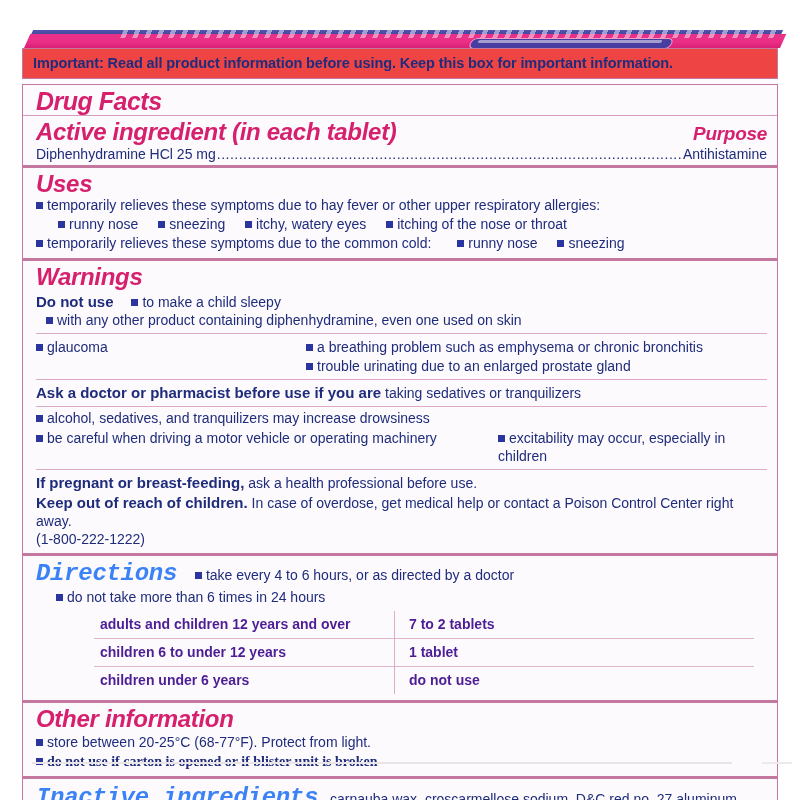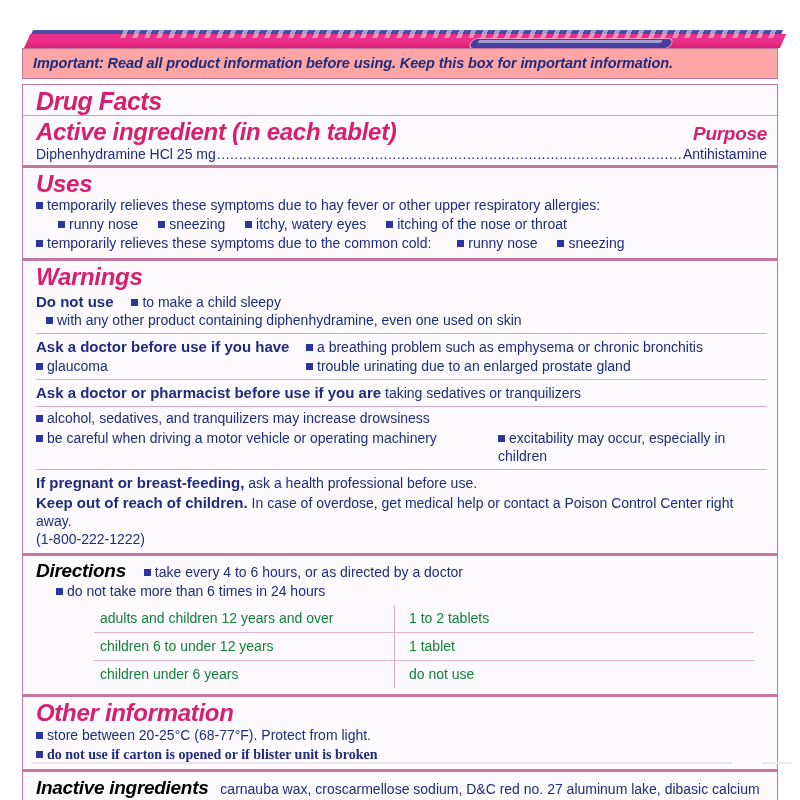--- a/index.html
+++ b/index.html
@@ -74,27 +74,26 @@
   
   #label-sheet {
     position: absolute;
     left: 22px; top: 48px;
     width: 756px;
     background: #fdfbfd;
   }
 
   .important-bar {
     border: 1px solid #c4789f;
-    background: #fca5a5;
+    background: #ef4444;
     padding: 6px 10px 7px 10px;
     color: #1f2c7c;
     font-weight: bold;
     font-size: 14.5px;
     letter-spacing: -0.1px;
-    font-style: italic;
   }
 
   .facts-box {
     margin-top: 5px;
     border: 1px solid #c4789f;
     background: #fcfafc;
     padding: 0;
   }
 
   
@@ -108,26 +107,27 @@
   }
   .h-sec {
     color: #d6206e;
     font-weight: bold;
     font-style: italic;
     font-size: 24px;
     letter-spacing: -0.3px;
     line-height: 1.15;
   }
   .h-sec-inline {
-    color: #000000;
+    color: #3b82f6;
     font-weight: bold;
     font-style: italic;
-    font-size: 19px;
+    font-size: 24px;
     letter-spacing: -0.3px;
     white-space: nowrap;
+    font-family: Liberation Mono, monospace;
   }
   .h-purpose {
     color: #d6206e;
     font-weight: bold;
     font-style: italic;
     font-size: 19px;
     letter-spacing: -0.3px;
   }
 
   .body-txt {
@@ -189,24 +189,25 @@
     letter-spacing: 0.5px;
   }
 
   
   .dose-table {
     margin: 4px 0 2px 58px;
     width: 660px;
     border-collapse: collapse;
   }
   .dose-table td {
-    color: #15803d;
+    color: #4c1d95;
     font-size: 14px;
     padding: 5px 4px 6px 6px;
     vertical-align: middle;
+    font-weight: bold;
   }
   .dose-table tr + tr td { border-top: 1px solid #e0b6cd; }
   .dose-table td.c1 { width: 290px; border-right: 1px solid #dcaecb; }
   .dose-table td.c2 { padding-left: 14px; }
 
   
   .inline-head { font-weight: bold; color: #1f2c7c; font-size: 15px; }
   .wrap-row { display: flex; flex-wrap: wrap; align-items: baseline; }
   .col-left { width: 270px; flex: none; }
   .col-right { flex: 1; }
@@ -294,21 +295,20 @@
       <div class="body-txt" style="margin-top:1px;">
         <span class="inline-head">Do not use</span>
         <span class="li" style="margin-left:14px;"><span class="bul"></span><span>to make a child sleepy</span></span>
         <span class="li" style="margin-left:10px;"><span class="bul"></span><span>with any other product containing diphenhydramine, even one used on skin</span></span>
       </div>
 
       <div class="rule-thin"></div>
 
       <div class="body-txt wrap-row">
         <div class="col-left">
-          <div class="inline-head">Ask a doctor before use if you have</div>
           <div style="margin-top:2px;"><span class="bul"></span><span>glaucoma</span></div>
         </div>
         <div class="col-right">
           <div><span class="bul"></span><span>a breathing problem such as emphysema or chronic bronchitis</span></div>
           <div style="margin-top:2px;"><span class="bul"></span><span>trouble urinating due to an enlarged prostate gland</span></div>
         </div>
       </div>
 
       <div class="rule-thin"></div>
 
@@ -346,21 +346,21 @@
       <div class="body-txt">
         <span class="h-sec-inline">Directions</span>
         <span class="li" style="margin-left:14px;"><span class="bul"></span><span>take every 4 to 6 hours, or as directed by a doctor</span></span>
         <span class="li" style="margin-left:20px;"><span class="bul"></span><span>do not take more than 6 times in 24 hours</span></span>
       </div>
 
       <table class="dose-table">
         <tbody>
           <tr>
             <td class="c1">adults and children 12 years and over</td>
-            <td class="c2">1 to 2 tablets</td>
+            <td class="c2">7 to 2 tablets</td>
           </tr>
           <tr>
             <td class="c1">children 6 to under 12 years</td>
             <td class="c2">1 tablet</td>
           </tr>
           <tr>
             <td class="c1">children under 6 years</td>
             <td class="c2">do not use</td>
           </tr>
         </tbody>

